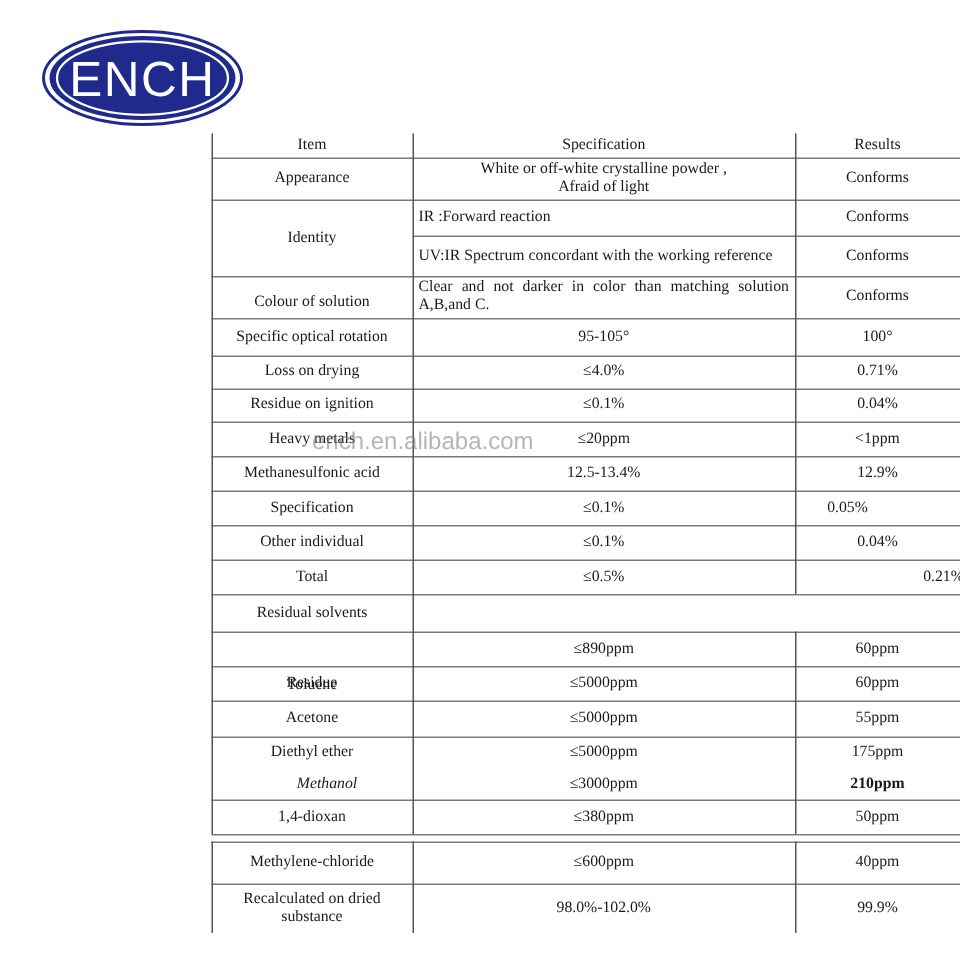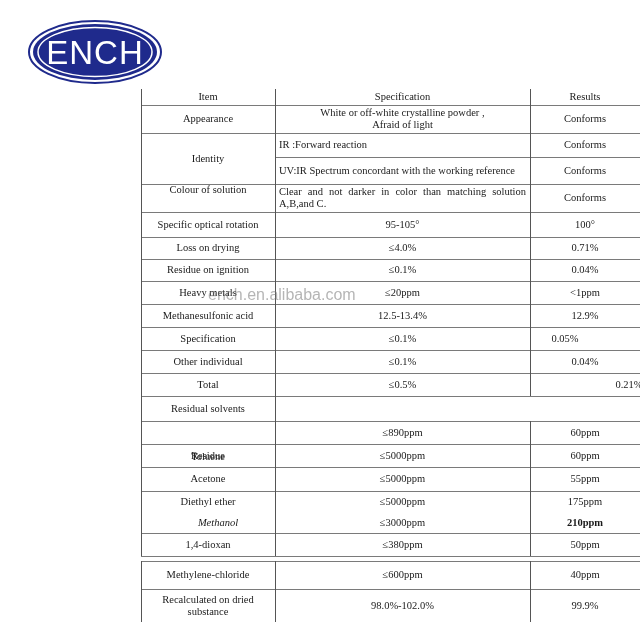--- a/index.html
+++ b/index.html
@@ -32,21 +32,21 @@
     <div class="cell" style="left: 530px; top: 89px; width: 110px; height: 16px; white-space: pre-line;">Results</div>
     <div class="cell" style="left: 141px; top: 105px; width: 134px; height: 28px; white-space: pre-line;">Appearance</div>
     <div class="cell" style="left: 275px; top: 105px; width: 255px; height: 28px; white-space: pre-line;">White or off-white crystalline powder ,
 Afraid of light</div>
     <div class="cell" style="left: 530px; top: 105px; width: 110px; height: 28px; white-space: pre-line;">Conforms</div>
     <div class="cell" style="left: 141px; top: 133px; width: 134px; height: 51px; white-space: pre-line;">Identity</div>
     <div class="cell left" style="left: 279px; top: 133px; width: 247px; height: 24px; white-space: pre-line;">IR :Forward reaction</div>
     <div class="cell" style="left: 530px; top: 133px; width: 110px; height: 24px; white-space: pre-line;">Conforms</div>
     <div class="cell left" style="left: 279px; top: 157px; width: 247px; height: 27px; white-space: pre-line;">UV:IR Spectrum concordant with the working reference</div>
     <div class="cell" style="left: 530px; top: 157px; width: 110px; height: 27px; white-space: pre-line;">Conforms</div>
-    <div class="cell" style="left: 141px; top: 176px; width: 134px; height: 28px; white-space: pre-line;">Colour of solution</div>
+    <div class="cell" style="left: 141px; top: 188px; width: 134px; height: 28px; white-space: pre-line;">Colour of solution</div>
     <div class="cell left" style="left: 279px; top: 184px; width: 247px; height: 28px; white-space: pre-line;">Clear and not darker in color than matching solution A,B,and C.</div>
     <div class="cell" style="left: 530px; top: 184px; width: 110px; height: 28px; white-space: pre-line;">Conforms</div>
     <div class="cell" style="left: 141px; top: 212px; width: 134px; height: 25px; white-space: pre-line;">Specific optical rotation</div>
     <div class="cell" style="left: 275px; top: 212px; width: 255px; height: 25px; white-space: pre-line;">95-105°</div>
     <div class="cell" style="left: 530px; top: 212px; width: 110px; height: 25px; white-space: pre-line;">100°</div>
     <div class="cell" style="left: 141px; top: 237px; width: 134px; height: 22px; white-space: pre-line;">Loss on drying</div>
     <div class="cell" style="left: 275px; top: 237px; width: 255px; height: 22px; white-space: pre-line;">≤4.0%</div>
     <div class="cell" style="left: 530px; top: 237px; width: 110px; height: 22px; white-space: pre-line;">0.71%</div>
     <div class="cell" style="left: 141px; top: 259px; width: 134px; height: 22px; white-space: pre-line;">Residue on ignition</div>
     <div class="cell" style="left: 275px; top: 259px; width: 255px; height: 22px; white-space: pre-line;">≤0.1%</div>

